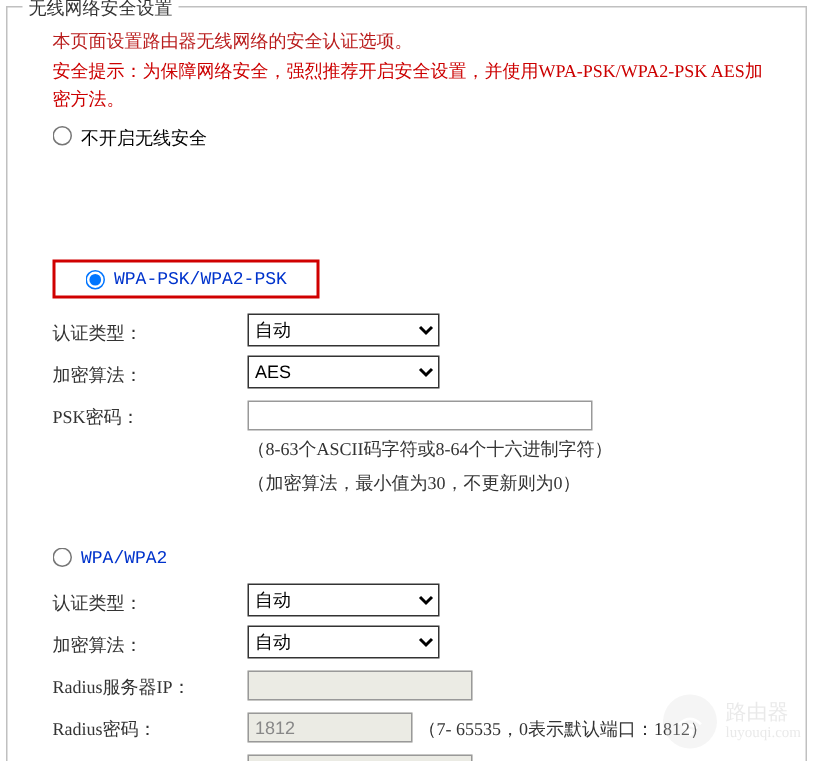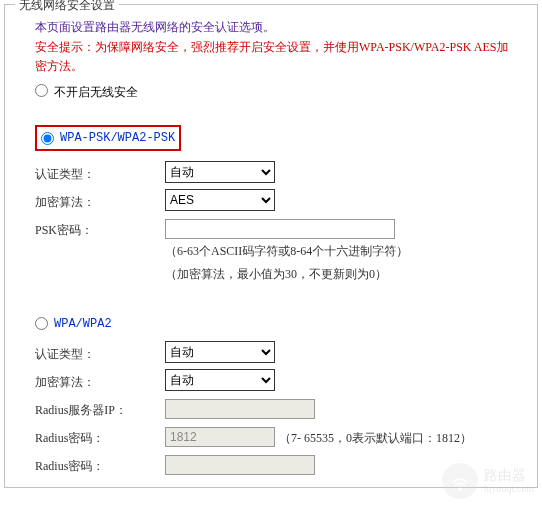--- a/index.html
+++ b/index.html
@@ -21,60 +21,61 @@
       left: 10px;
       background: #fff;
       padding: 0 4px;
       font-size: 12px;
       color: #333;
     }
     .content {
       padding: 14px 18px 8px 30px;
     }
     .intro {
-      color: #4c1d95;
+      color: #b91c1c;
       margin-bottom: 2px;
     }
     .warning {
       color: #cc0000;
       line-height: 1.6;
       margin-bottom: 4px;
     }
     .radio-row {
       display: flex;
       align-items: flex-start;
       margin: 6px 0;
       padding: 2px 0;
     }
     .radio-row input[type="radio"] {
       margin: 0 6px 0 0;
     }
     .highlighted {
       border: 2px solid #d00000;
       display: inline-flex;
       align-items: center;
-      padding: 4px 4px;
+      padding: 4px 20px;
+      margin-top: 48px;
     }
     .blue-text {
       color: #0033cc;
       font-family: "Courier New", monospace;
       font-size: 12px;
     }
     .form-row {
       display: flex;
       align-items: flex-end;
       margin: 4px 0;
       min-height: 24px;
     }
     .form-label {
       width: 130px;
       color: #333;
     }
     select {
-      width: 110px;
+      width: 128px;
       height: 22px;
       background: #fff;
       border: 1px solid #333;
       font-size: 12px;
     }
     input[type="text"] {
       height: 18px;
       background: #fff;
       border: 1px solid #999;
       font-size: 12px;
@@ -168,21 +169,21 @@
       <span class="form-label">加密算法：</span>
       <select>
         <option>AES</option>
       </select>
     </div>
 
     <div class="form-row">
       <span class="form-label">PSK密码：</span>
       <input type="text" class="psk-input" value="" style="">
     </div>
-    <div class="hint-row">（6-63个ASCII码字符或8-64个十六进制字符）</div>
+    <div class="hint-row">（8-63个ASCII码字符或8-64个十六进制字符）</div>
 
     <div class="hint-row">（加密算法，最小值为30，不更新则为0）</div>
 
     <div class="section-gap"></div>
 
     <div class="radio-row">
       <input type="radio" name="sec" style="">
       <span class="blue-text">WPA/WPA2</span>
     </div>
 

